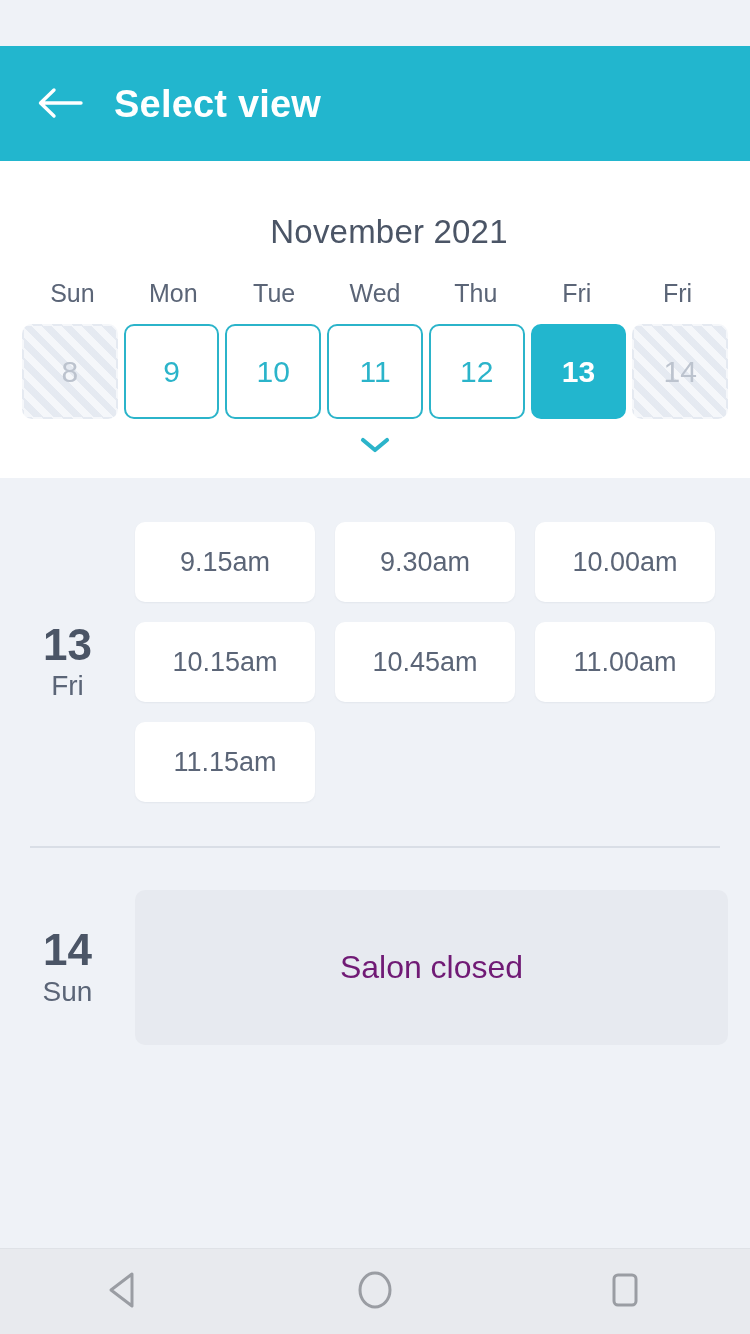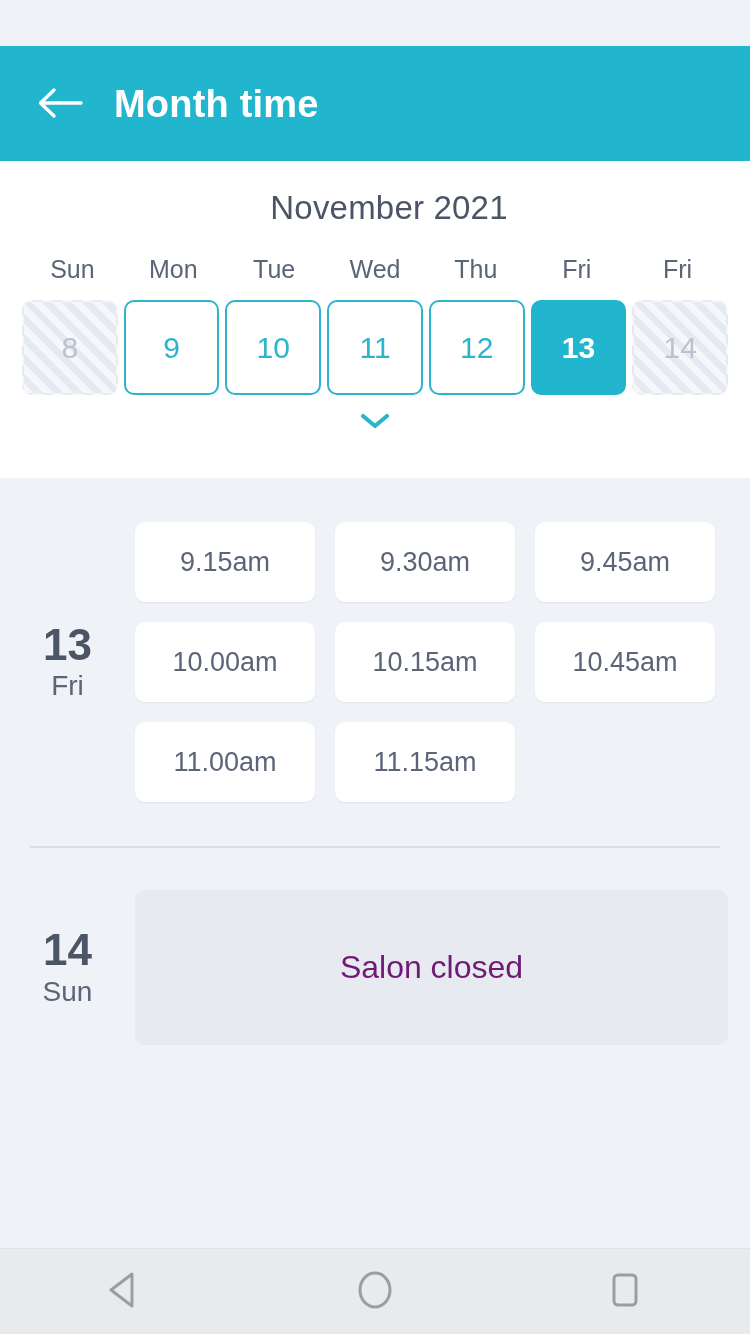--- a/index.html
+++ b/index.html
@@ -38,21 +38,21 @@
     color:#ffffff; font-size:38px; font-weight:bold; margin-left:14px;
     letter-spacing:0.2px;
   }
 
   
   .calendar {
     position:absolute; top:161px; left:0; width:750px; height:317px;
     background:#ffffff;
   }
   .cal-month {
-    text-align:center; color:#4b5566; font-size:33px; margin-top:28px;
+    text-align:center; color:#4b5566; font-size:33px; margin-top:52px;
     letter-spacing:0.2px;
     padding-left:28px;
   }
   .cal-dows {
     display:flex; margin-top:28px; padding:0 22px;
   }
   .cal-dow {
     flex:1; text-align:center; color:#5b6577; font-size:25px;
   }
   .cal-days {
@@ -163,21 +163,21 @@
   </div>
 
   <div class="appbar">
     <div class="back-btn">
       <span>
         <svg width="46" height="34" viewBox="0 0 46 34">
           <path d="M44 17 L4 17 M17 4 L3.5 17 L17 30" stroke="#ffffff" stroke-width="3.4" fill="none" stroke-linecap="round" stroke-linejoin="round"></path>
         </svg>
       </span>
     </div>
-    <div class="appbar-title">Month time</div>
+    <div class="appbar-title">Select view</div>
   </div>
 
   <div class="calendar">
     <div class="cal-month">November 2021</div>
 
     <div class="cal-dows">
       <div class="cal-dow">Sun</div>
       <div class="cal-dow">Mon</div>
       <div class="cal-dow">Tue</div>
       <div class="cal-dow">Wed</div>
@@ -209,21 +209,20 @@
 
     <div class="day-group group-1">
       <div class="day-label">
         <div class="dnum">13</div>
         <div class="dname">Fri</div>
       </div>
       <div class="slots-wrap">
         <div class="slots-grid">
           <div class="slot">9.15am</div>
           <div class="slot">9.30am</div>
-          <div class="slot">9.45am</div>
           <div class="slot">10.00am</div>
           <div class="slot">10.15am</div>
           <div class="slot">10.45am</div>
           <div class="slot">11.00am</div>
           <div class="slot">11.15am</div>
         </div>
       </div>
     </div>
 
     <div class="divider"></div>

